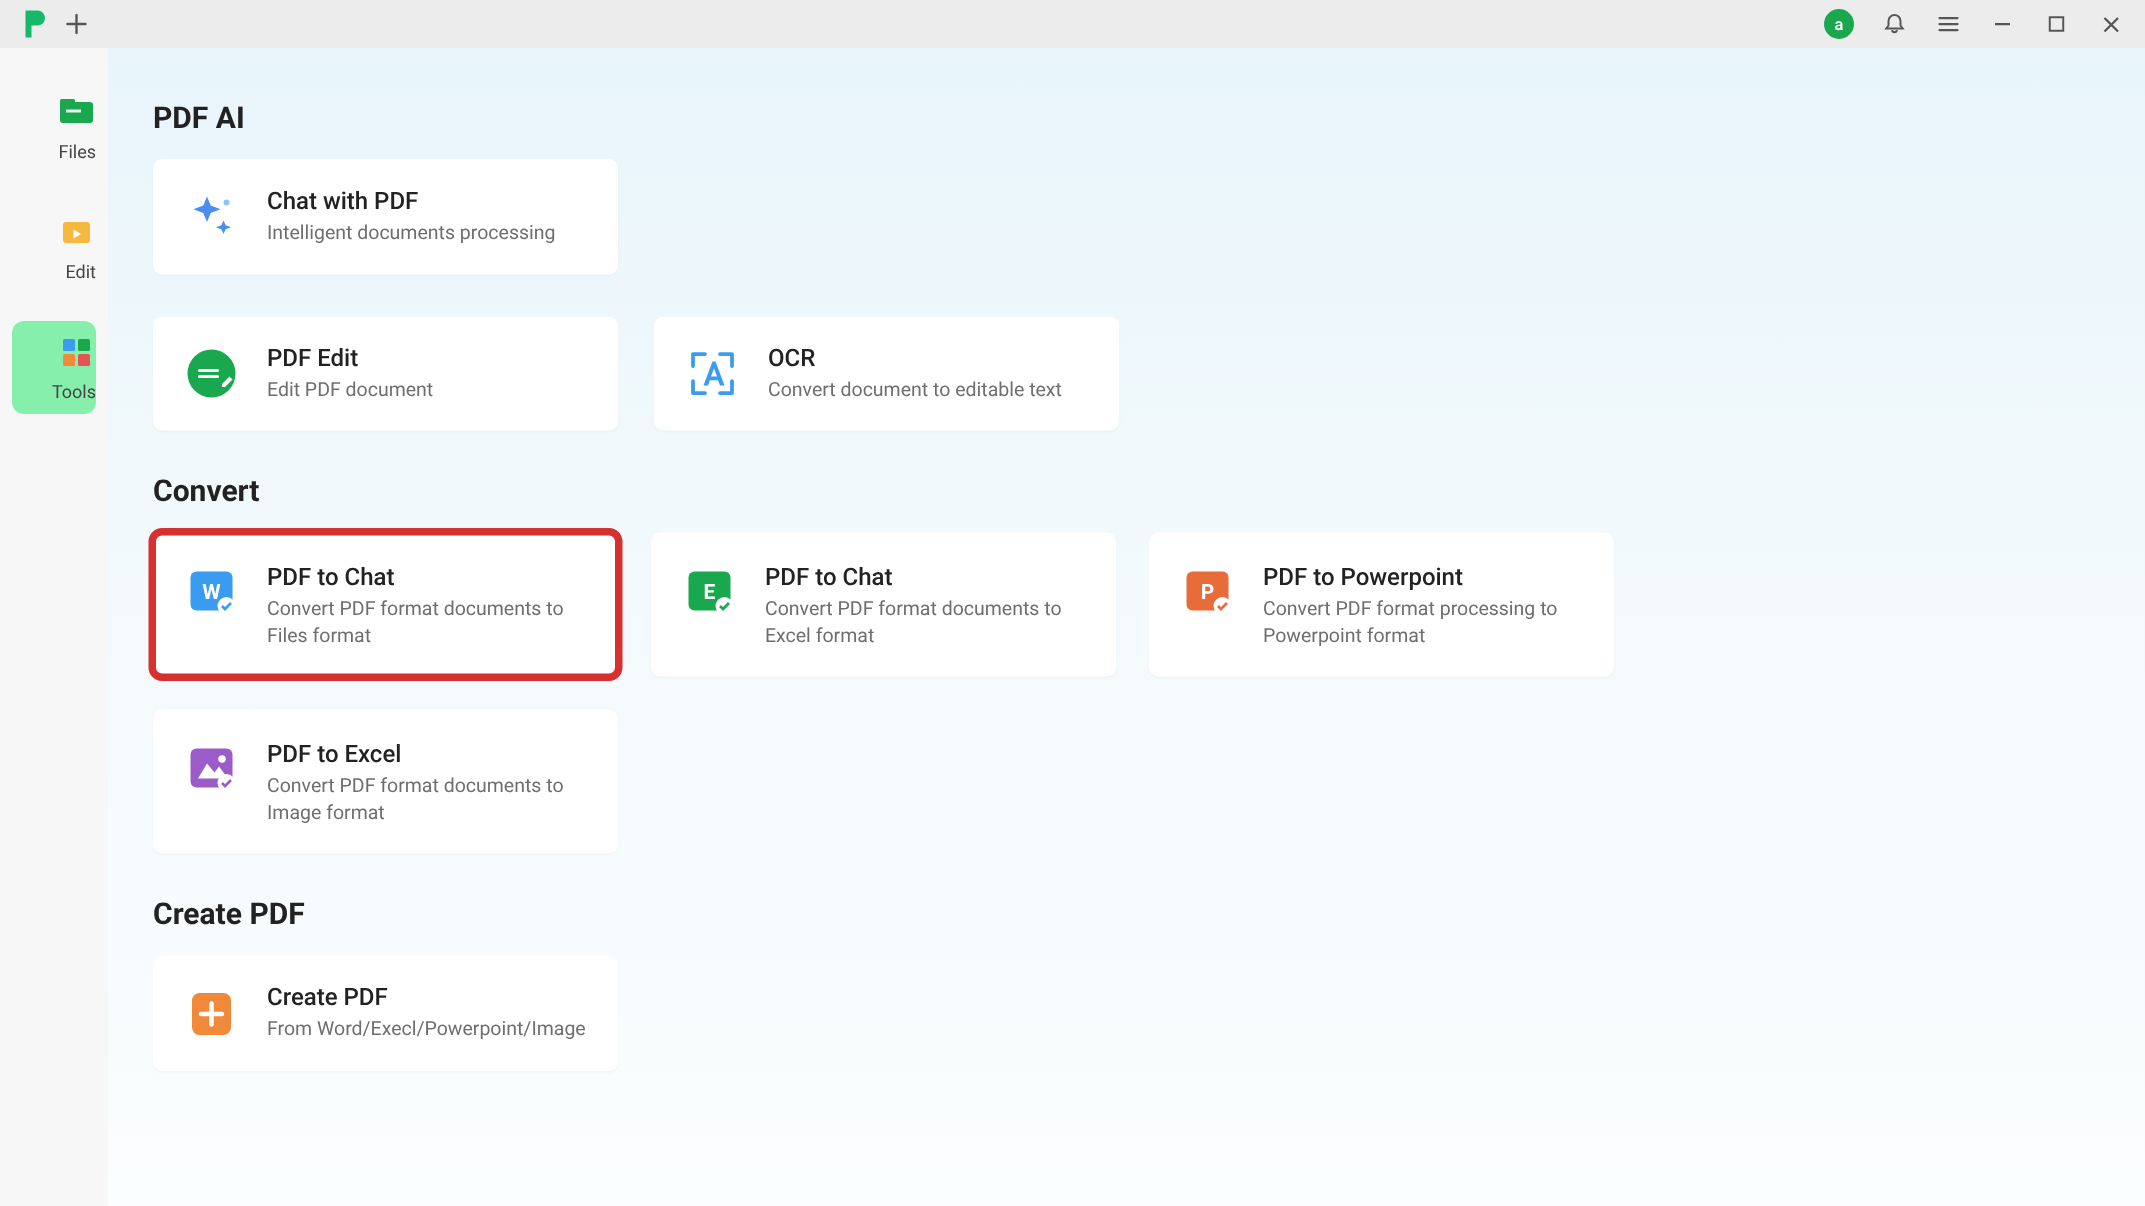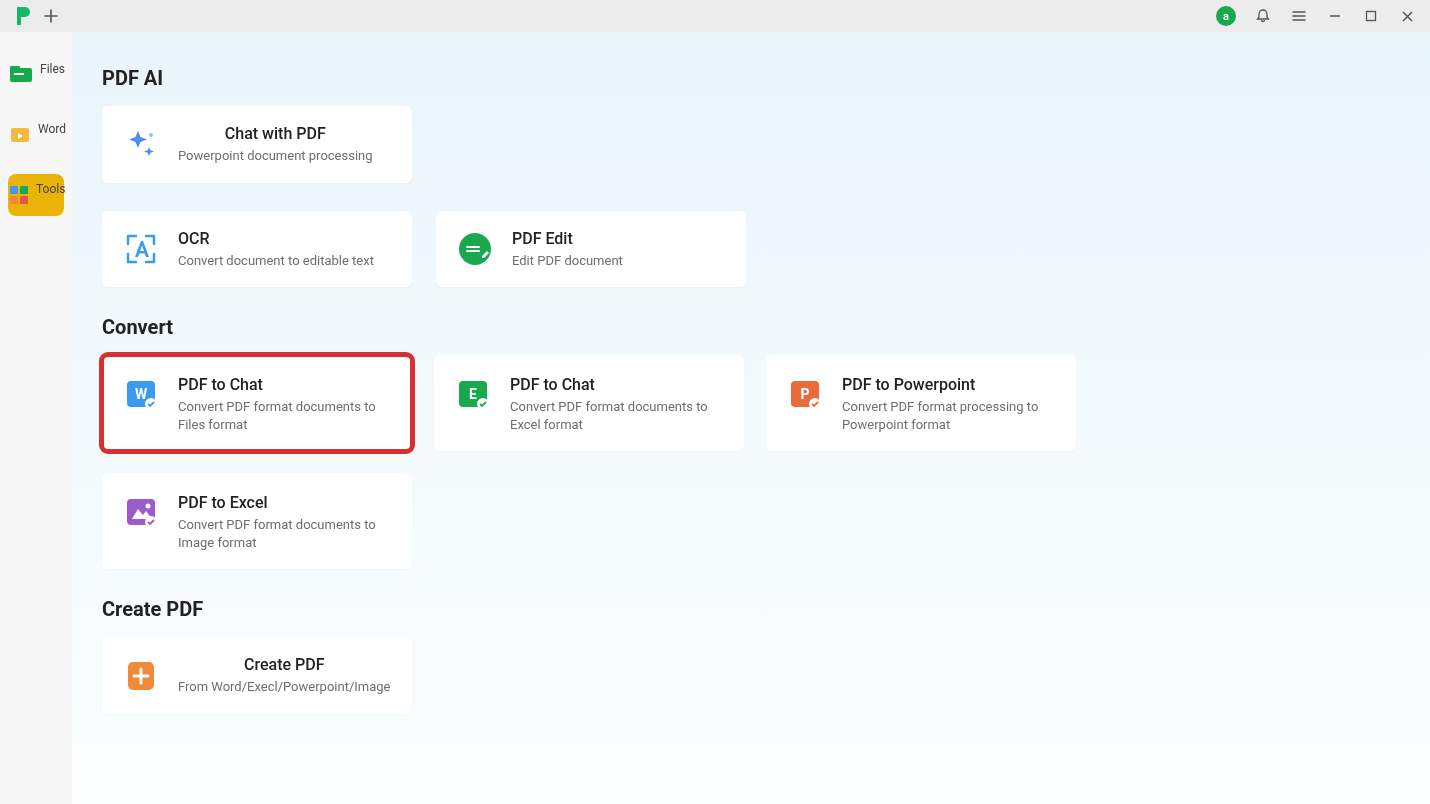--- a/index.html
+++ b/index.html
@@ -12,32 +12,32 @@
   .app-logo { width: 22px; height: 22px; display: flex; align-items: center; justify-content: center; }
   .titlebar-right { display: flex; align-items: center; gap: 18px; padding-right: 14px; }
   .titlebar-btn { width: 18px; height: 18px; display: flex; align-items: center; justify-content: center; cursor: pointer; color: #555; }
   .avatar-badge { width: 20px; height: 20px; border-radius: 50%; background: #1aa84f; color: #fff; display: flex; align-items: center; justify-content: center; font-size: 11px; font-weight: 600; }
 
   
   .main-row { flex: 1; display: flex; min-height: 0; }
 
   
   .sidebar { width: 72px; background: #f7f7f7; display: flex; flex-direction: column; align-items: center; padding-top: 22px; gap: 18px; }
-  .sidebar-item { width: 56px; display: flex; flex-direction: row; align-items: flex-start; gap: 6px; cursor: pointer; padding: 8px 0; border-radius: 8px; }
-  .sidebar-item.active { background: #eab308; }
+  .sidebar-item { width: 56px; display: flex; flex-direction: column; align-items: flex-end; gap: 6px; cursor: pointer; padding: 8px 0; border-radius: 8px; }
+  .sidebar-item.active { background: #86efac; }
   .sidebar-icon { width: 26px; height: 26px; display: flex; align-items: center; justify-content: center; }
   .sidebar-label { font-size: 12px; color: #444; }
 
   
   .content { flex: 1; background: linear-gradient(180deg, #e8f5fb 0%, #f2f9fc 40%, #fbfdfe 100%); padding: 34px 30px 40px 30px; overflow-y: auto; }
   .section { margin-bottom: 28px; }
   .section-title { font-size: 20px; font-weight: 700; color: #222; margin-bottom: 16px; }
   .card-row { display: flex; gap: 24px; flex-wrap: wrap; }
   .card { background: #fff; border-radius: 6px; padding: 18px 20px; display: flex; align-items: center; gap: 18px; width: 310px; cursor: pointer; box-shadow: 0 1px 2px rgba(0,0,0,0.03); }
-  .card.wide { width: 310px; text-align: center; }
+  .card.wide { width: 310px; }
   .card.w-med { width: 310px; }
   .card.convert { width: 310px; min-height: 94px; align-items: flex-start; padding-top: 20px; }
   .card.highlight { outline: 5px solid #d63030; outline-offset: -2px; }
   .card-icon { width: 38px; height: 38px; flex-shrink: 0; display: flex; align-items: center; justify-content: center; border-radius: 6px; }
   .card-texts { display: flex; flex-direction: column; gap: 4px; }
   .card-title { font-size: 16px; font-weight: 500; color: #222; }
   .card-desc { font-size: 13px; color: #6e6e6e; line-height: 1.35; }
 
   .convert-row .card { width: 310px; }
   .convert-row { gap: 22px; }
@@ -102,21 +102,21 @@
       </span>
       <span class="sidebar-label">Files</span>
     </div>
     <div class="sidebar-item">
       <span class="sidebar-icon">
         <svg width="24" height="22" viewBox="0 0 24 22">
             <rect x="3" y="4" width="18" height="14" rx="2" fill="#f6b83e"></rect>
             <polygon points="10,9 10,15 15,12" fill="#fff"></polygon>
           </svg>
       </span>
-      <span class="sidebar-label">Word</span>
+      <span class="sidebar-label">Edit</span>
     </div>
     <div class="sidebar-item active">
       <span class="sidebar-icon">
         <svg width="22" height="22" viewBox="0 0 22 22">
           <rect x="2" y="2" width="8" height="8" rx="1" fill="#3a9cf0"></rect>
           <rect x="12" y="2" width="8" height="8" rx="1" fill="#1aa84f"></rect>
           <rect x="2" y="12" width="8" height="8" rx="1" fill="#f08a3a"></rect>
           <rect x="12" y="12" width="8" height="8" rx="1" fill="#e55353"></rect>
         </svg>
       </span>
@@ -132,53 +132,53 @@
         <div class="card wide">
           <span class="card-icon">
             <svg width="38" height="38" viewBox="0 0 38 38">
               <path d="M16 6l2.5 6L25 14.5l-6.5 2.5L16 23l-2.5-6L7 14.5l6.5-2.5z" fill="#4a8ef0"></path>
               <path d="M27 22l1.4 3.2L32 26.5l-3.6 1.3L27 31l-1.4-3.2L22 26.5l3.6-1.3z" fill="#4a8ef0"></path>
               <circle cx="29" cy="10" r="2" fill="#8cc6f5"></circle>
             </svg>
           </span>
           <div class="card-texts">
             <span class="card-title">Chat with PDF</span>
-            <span class="card-desc">Powerpoint document processing</span>
+            <span class="card-desc">Intelligent documents processing</span>
           </div>
         </div>
       </div>
     </div>
 
     <div class="section">
       <div class="card-row">
-        <div class="card w-med">
-          <span class="card-icon">
-            <svg width="38" height="38" viewBox="0 0 38 38">
-              <path d="M6 6h8M6 6v8M32 6h-8M32 6v8M6 32h8M6 32v-8M32 32h-8M32 32v-8" stroke="#3a9cf0" stroke-width="2.5" stroke-linecap="round" fill="none"></path>
-              <path d="M19 11l-6 16h3l1.3-3.5h5.4L24 27h3L21 11zm-1 10l2-5.5 2 5.5z" fill="#3a9cf0"></path>
-            </svg>
-          </span>
-          <div class="card-texts">
-            <span class="card-title">OCR</span>
-            <span class="card-desc">Convert document to editable text</span>
-          </div>
-        </div>
         <div class="card w-med">
           <span class="card-icon">
             <svg width="38" height="38" viewBox="0 0 38 38">
               <circle cx="19" cy="19" r="16" fill="#1aa84f"></circle>
               <path d="M11 17h12M11 21h12" stroke="#fff" stroke-width="2" stroke-linecap="round"></path>
               <path d="M26 26l5-5 2 2-5 5-2 0z" fill="#fff"></path>
             </svg>
           </span>
           <div class="card-texts">
             <span class="card-title">PDF Edit</span>
             <span class="card-desc">Edit PDF document</span>
           </div>
         </div>
+        <div class="card w-med">
+          <span class="card-icon">
+            <svg width="38" height="38" viewBox="0 0 38 38">
+              <path d="M6 6h8M6 6v8M32 6h-8M32 6v8M6 32h8M6 32v-8M32 32h-8M32 32v-8" stroke="#3a9cf0" stroke-width="2.5" stroke-linecap="round" fill="none"></path>
+              <path d="M19 11l-6 16h3l1.3-3.5h5.4L24 27h3L21 11zm-1 10l2-5.5 2 5.5z" fill="#3a9cf0"></path>
+            </svg>
+          </span>
+          <div class="card-texts">
+            <span class="card-title">OCR</span>
+            <span class="card-desc">Convert document to editable text</span>
+          </div>
+        </div>
       </div>
     </div>
 
     <div class="section">
       <div class="section-title">Convert</div>
       <div class="card-row convert-row">
         <div class="card convert highlight">
           <span class="card-icon">
             <svg width="34" height="34" viewBox="0 0 34 34">
               <rect x="3" y="4" width="28" height="26" rx="4" fill="#3a9cf0"></rect>

